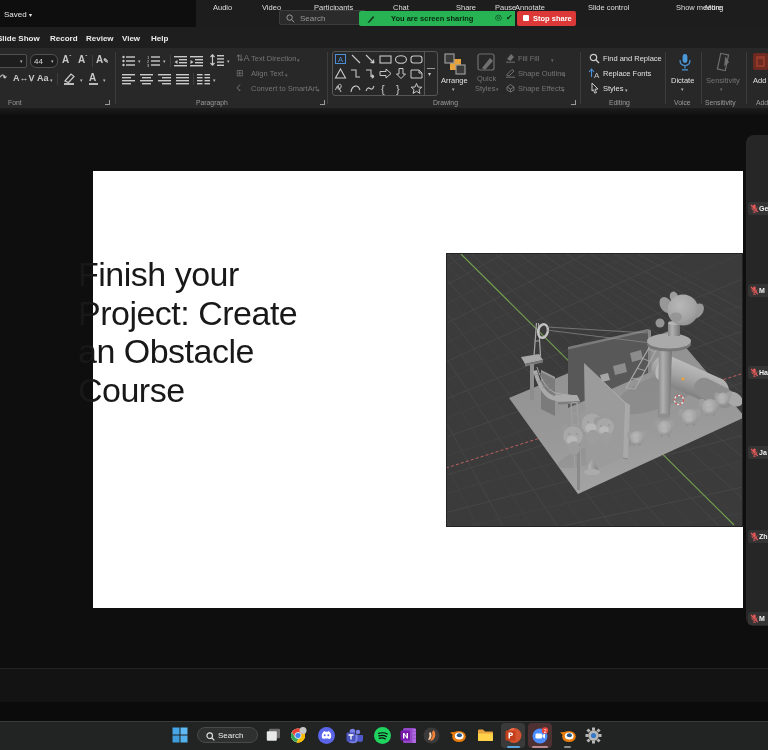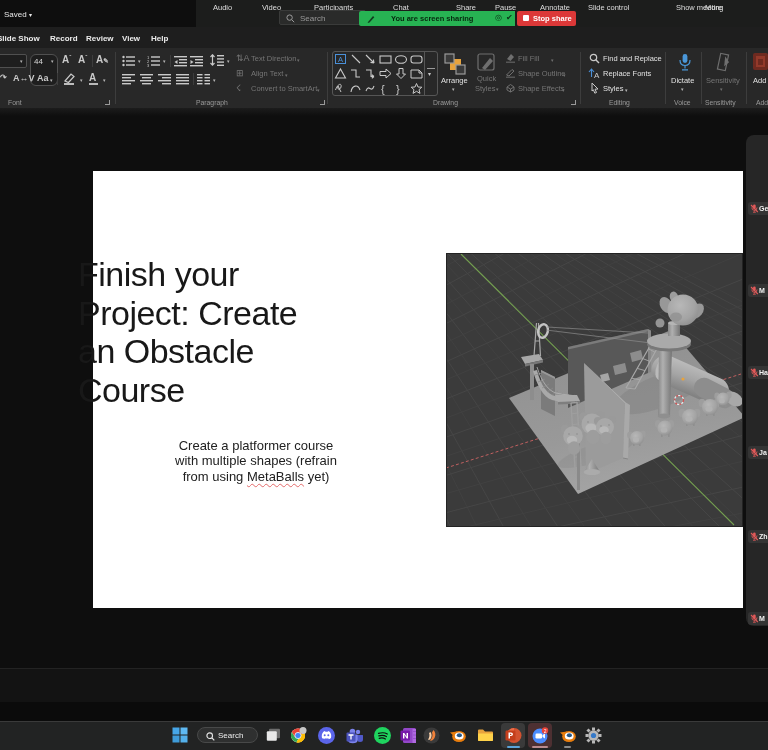--- a/index.html
+++ b/index.html
@@ -23,21 +23,21 @@
   <div class="abs" style="left:0;top:0;width:768px;height:27px;background:#0e0e0e;"></div>
   <div class="abs" style="left:196px;top:0;width:572px;height:27px;background:#1c1d1c;"></div>
   <div class="abs" style="left:4px;top:10px;color:#e8e8e8;font-size:8px;">Saved <span style="font-size:6px;">▾</span></div>
   <div id="zoommenu" style="position:absolute;left:0;top:3px;width:768px;height:10px;color:#dedede;font-size:7.5px;">
     <span class="abs" style="left:213px;">Audio</span>
     <span class="abs" style="left:262px;">Video</span>
     <span class="abs" style="left:314px;">Participants</span>
     <span class="abs" style="left:393px;">Chat</span>
     <span class="abs" style="left:456px;">Share</span>
     <span class="abs" style="left:495px;">Pause</span>
-    <span class="abs" style="left:540px;">Annotate</span>
+    <span class="abs" style="left:515px;">Annotate</span>
     <span class="abs" style="left:588px;">Slide control</span>
     <span class="abs" style="left:636px;margin-left:40px;">Show meeting</span>
     <span class="abs" style="left:705px;">More</span>
   </div>
 
   <div class="abs" style="left:279px;top:10px;width:87px;height:15px;background:#2a2b2a;border-radius:2px;border:1px solid #3a3b3a;">
      <svg class="abs" style="left:6px;top:3px;" width="9" height="9" viewBox="0 0 9 9">
         <circle cx="3.6" cy="3.6" r="2.7" fill="none" stroke="#9b9b9b" stroke-width="1"></circle>
         <path d="M5.8 5.8 L8.2 8.2" stroke="#9b9b9b" stroke-width="1"></path>
       </svg>
@@ -86,21 +86,21 @@
     <div class="abs rl" style="left:756px;top:51px;">Add</div>
 
     <div class="abs dl" style="left:105px;top:52px;"></div>
     <div class="abs dl" style="left:320px;top:52px;"></div>
     <div class="abs dl" style="left:571px;top:52px;"></div>
     <div id="gFont">
 
       <div class="abs" style="left:-30px;top:6px;width:57px;height:14px;background:#1e1e1e;border:1px solid #505050;border-radius:2px;"></div>
       <span class="abs chev" style="left:20px;top:10px;">▾</span>
 
-      <div class="abs" style="left:30px;top:6px;width:28px;height:32px;background:#1e1e1e;border:1px solid #505050;border-radius:6px;color:#d8d8d8;font-size:8px;">
+      <div class="abs" style="left:30px;top:6px;width:28px;height:14px;background:#1e1e1e;border:1px solid #505050;border-radius:6px;color:#d8d8d8;font-size:8px;">
           <span style="position:absolute;left:3px;top:2px;">44</span>
         </div>
       <span class="abs chev" style="left:51px;top:10px;">▾</span>
 
       <span class="abs ict" style="left:62px;top:6px;">A<span style="font-size:6px;vertical-align:4px;">ˆ</span></span>
       <span class="abs ict" style="left:78px;top:6px;">A<span style="font-size:6px;vertical-align:4px;">ˇ</span></span>
       <div class="abs" style="left:92px;top:7px;width:1px;height:12px;background:#3d3d3d;"></div>
       <span class="abs ict" style="left:96px;top:6px;">A<span style="font-size:6.5px;">✎</span></span>
 
       <span class="abs ict" style="left:0px;top:25px;font-size:8px;">↷</span>
@@ -316,21 +316,20 @@
       <span class="abs" style="left:753px;top:28px;color:#e0e0e0;">Add</span>
     </div>
   </div>
 
   <div class="abs" style="left:0;top:108px;width:768px;height:561px;background:#0e0e0e;"></div>
   <div class="abs" style="left:0;top:108px;width:768px;height:8px;background:linear-gradient(#1c1c1c,#0e0e0e);"></div>
   <div class="abs" style="left:93px;top:171px;width:650px;height:437px;background:#ffffff;"></div>
 
   <div class="abs" style="left:78px;top:255px;width:360px;color:#181818;font-size:34px;line-height:38.6px;letter-spacing:-0.5px;">Finish your<br>Project: Create<br>an Obstacle<br>Course</div>
 
-  <div class="abs" style="left:106px;top:438px;width:300px;text-align:center;color:#212121;font-size:13px;line-height:15.4px;">Create a platformer course<br>with multiple shapes (refrain<br>from using <span id="mb" style="text-decoration:underline wavy #e36a6a 1px;text-underline-offset:2px;">MetaBalls</span> yet)</div>
 
   <div id="viewport" class="abs" style="left:446px;top:253px;width:297px;height:274px;background:#3b3b3b;">
     <svg class="abs" style="left:0;top:0;" width="297" height="274" viewBox="0 0 297 274">
     <defs>
           <linearGradient id="fg" x1="0" y1="0" x2="0.25" y2="1">
             <stop offset="0" stop-color="#8e8e8e"></stop>
             <stop offset="0.7" stop-color="#999999"></stop>
             <stop offset="1" stop-color="#a3a3a3"></stop>
           </linearGradient>
           <linearGradient id="cap" x1="0.2" y1="0" x2="0.45" y2="1">

